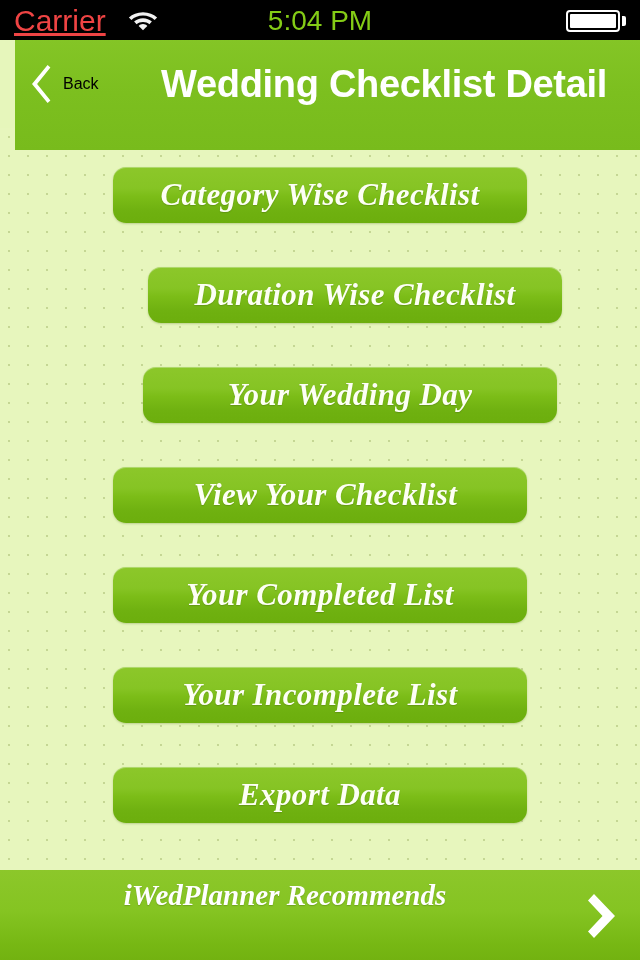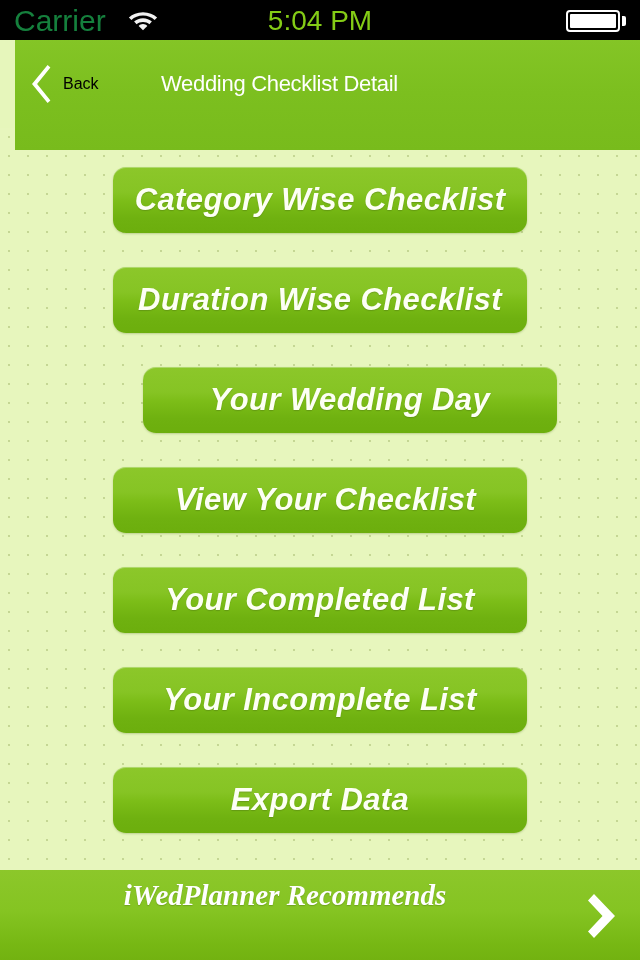--- a/index.html
+++ b/index.html
@@ -30,21 +30,22 @@
     z-index: 30;
   }
   #status-carrier {
     position: absolute;
     left: 14px;
     top: 2px;
     font-size: 30px;
     line-height: 38px;
     font-weight: 400;
     letter-spacing: 0px;
-    color: #15803d;
+    color: #ef4444;
+    text-decoration: underline;
   }
   #wifi-icon {
     position: absolute;
     left: 128px;
     top: 9px;
     width: 30px;
     height: 22px;
   }
   #status-time {
     position: absolute;
@@ -110,22 +111,22 @@
     flex: none;
   }
   #nav-title {
     position: absolute;
     left: 146px;
     top: 0;
     height: 88px;
     display: flex;
     align-items: center;
     color: #ffffff;
-    font-size: 22px;
-    font-weight: normal;
+    font-size: 38px;
+    font-weight: bold;
     letter-spacing: -0.3px;
   }
 
   
   #content {
     position: absolute;
     top: 128px; left: 0;
     width: 640px;
     height: 742px;
     background-color: #e7f6bd;
@@ -133,34 +134,34 @@
       radial-gradient(circle at 1px 1px, rgba(150,170,90,0.42) 1.1px, rgba(0,0,0,0) 1.3px);
     background-size: 19px 19px;
     background-position: 8px 8px;
     overflow: hidden;
   }
 
   .menu-button {
     position: absolute;
     left: 113px;
     width: 414px;
-    height: 66px;
+    height: 56px;
     border: 0;
     border-radius: 13px;
     background: linear-gradient(to bottom,
         #8cc72a 0%,
         #86c424 38%,
         #7cbd18 52%,
         #6fb110 78%,
         #6cae0d 100%);
     box-shadow:
       inset 0 1px 0 rgba(255,255,255,0.30),
       0 1px 2px rgba(90,120,40,0.30);
     color: #fdfff5;
-    font-family: Liberation Sans, sans-serif;
+    font-family: Liberation Serif, serif;
     font-style: italic;
     font-weight: bold;
     font-size: 31px;
     letter-spacing: 0.4px;
     text-align: center;
     text-shadow: 0 1px 1px rgba(70,100,20,0.35);
     cursor: pointer;
     display: flex;
     align-items: center;
     justify-content: center;
@@ -245,27 +246,27 @@
       </span>
       <span>Back</span>
     </div>
     <div id="nav-title">Wedding Checklist Detail</div>
   </div>
 
   <div id="content">
 
     <button class="menu-button" style="top:39px;">Category Wise Checklist</button>
 
-    <button class="menu-button" style="top:139px;">Duration Wise Checklist</button>
+    <button class="menu-button" style="top:139px;margin-left:35px;">Duration Wise Checklist</button>
 
     <button class="menu-button" style="top:239px;margin-left:30px;">Your Wedding Day</button>
 
     <button class="menu-button" style="top:339px;padding-left:21px;">View Your Checklist</button>
 
-    <button class="menu-button" style="top:439px;border-radius:12px;">Your Completed List</button>
+    <button class="menu-button" style="top:439px;">Your Completed List</button>
 
     <button class="menu-button" style="top:539px;">Your Incomplete List</button>
 
     <button class="menu-button" style="top:639px;">Export Data</button>
 
   </div>
 
   <div id="banner">
     <div id="banner-text">
       <span id="banner-line1">iWedPlanner Recommends</span>

